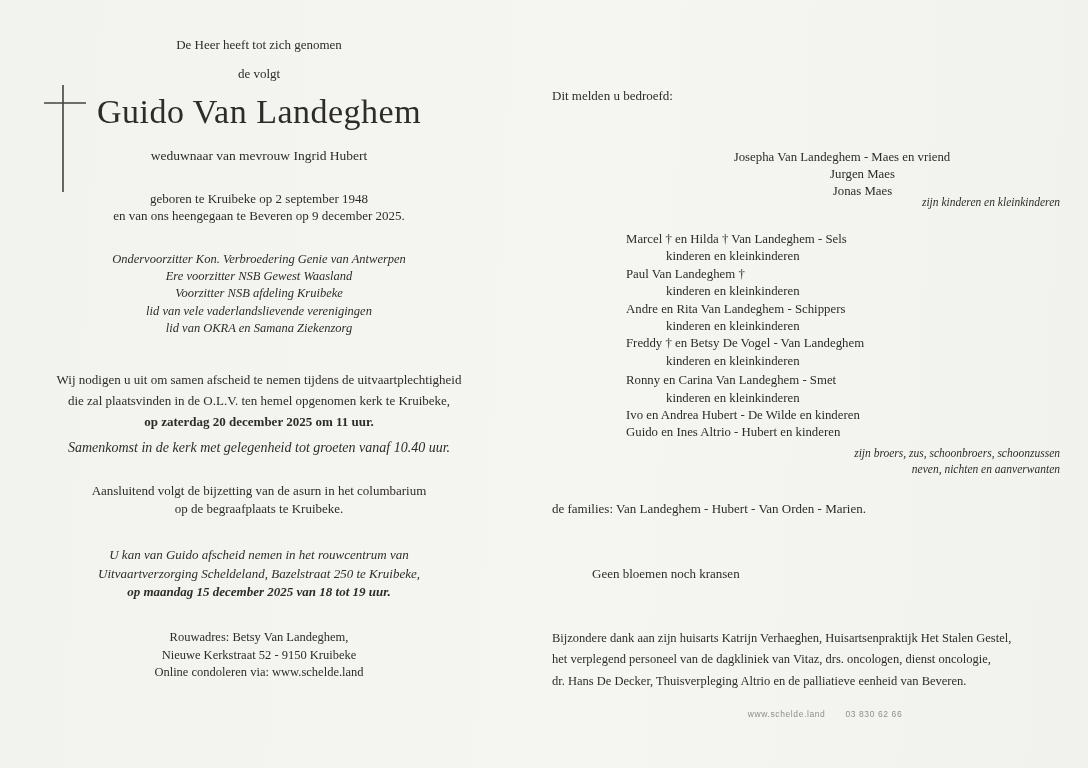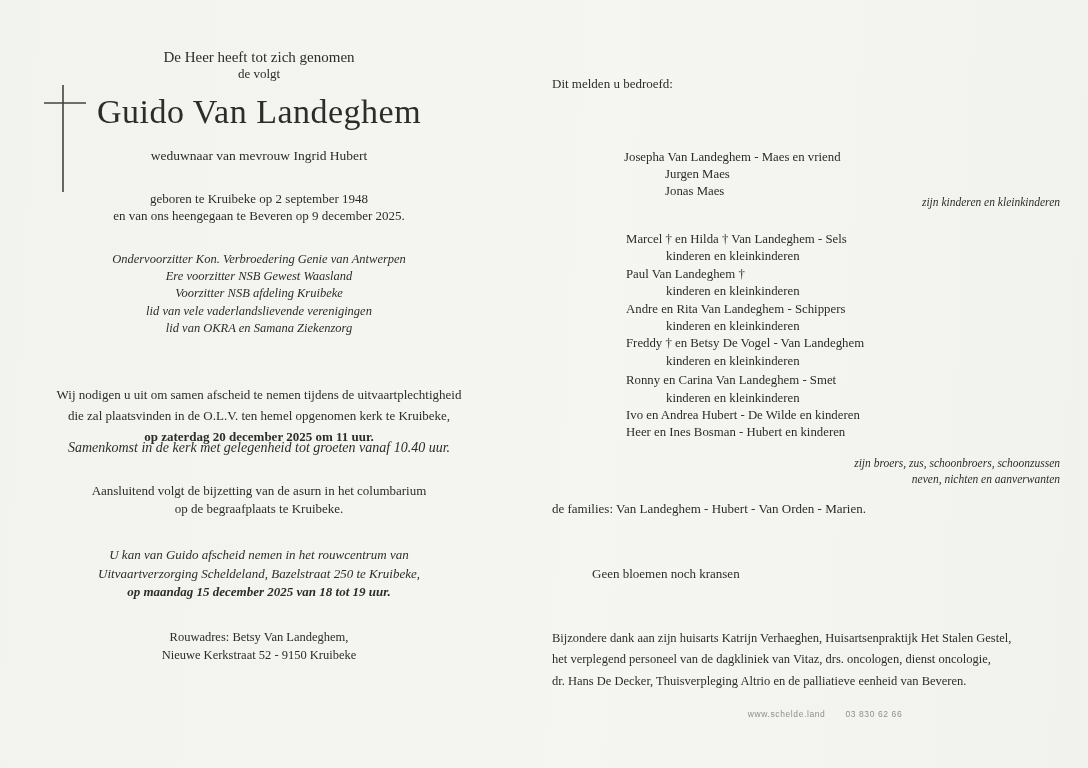--- a/index.html
+++ b/index.html
@@ -11,47 +11,47 @@
   .card {
     position: relative;
     width: 1088px; height: 768px;
     background: linear-gradient(93deg, #f2f2ef 0%, #f5f5f2 55%, #f1f1ee 100%);
     color: #2e2c29;
     overflow: hidden;
   }
   .blk { position: absolute; }
   
   .lcol { left: 28px; width: 462px; text-align: center; }
-  .intro      { top: 37px;  font-size: 15px; margin-top: 12px; }
+  .intro      { top: 37px;  font-size: 13px; }
   .salutation { top: 66px;  font-size: 13px; }
   .dname      { top: 93px;  font-size: 34px; letter-spacing: 0.5px; }
   .spouse     { top: 148px; font-size: 13.5px; }
   .dates      { top: 190px; font-size: 13px; line-height: 17px; }
   .titles     { top: 251px; font-size: 12.5px; line-height: 17.2px; font-style: italic; }
-  .invitation { top: 384px; font-size: 13px; line-height: 21px; }
+  .invitation { top: 369px; font-size: 13px; line-height: 21px; }
   .gathering  { top: 440px; font-size: 14px; font-style: italic; }
   .columbarium{ top: 482px; font-size: 13px; line-height: 18px; }
   .visitation { top: 546px; font-size: 13px; line-height: 18.5px; font-style: italic; }
   .rouwadres  { top: 629px; font-size: 12.5px; line-height: 17.5px; }
   .bold { font-weight: bold; }
   
   .cross { position: absolute; left: 40px; top: 82px; }
   
   .rcol { left: 552px; width: 508px; text-align: left; }
-  .heading   { top: 76px; font-size: 13px; }
-  .children  { top: 149px; font-size: 12.8px; line-height: 17px; }
+  .heading   { top: 88px; font-size: 13px; }
+  .children  { top: 149px; font-size: 12.8px; line-height: 17px; text-align: center; }
   .ind1 { padding-left: 72px; }
   .ind2 { padding-left: 113px; }
   .rel-it { font-style: italic; font-size: 11.5px; text-align: right; padding-right: 24px; }
   .children-rel { top: 196px; }
   .relatives { top: 231px; font-size: 12.8px; line-height: 17.4px; }
   .rel-name { padding-left: 74px; }
   .rel-sub  { padding-left: 114px; }
   .gap { margin-top: 2px; }
-  .relatives-rel { top: 455px; line-height: 16px; }
+  .relatives-rel { top: 445px; line-height: 16px; }
   .families { top: 501px; font-size: 13px; }
   .flowers  { top: 566px; font-size: 13px; margin-left: 40px; }
   .thanks   { top: 628px; font-size: 12.5px; line-height: 21.3px; }
   
   .footer {
     position: absolute; left: 700px; top: 709px; width: 250px;
     display: flex; justify-content: center; gap: 20px;
     font-family: "Liberation Sans", "DejaVu Sans", sans-serif;
     font-size: 8.5px; letter-spacing: 0.6px; color: #8f8f8f;
   }
@@ -99,20 +99,21 @@
 
   <div class="blk lcol visitation">
     <div>U kan van Guido afscheid nemen in het rouwcentrum van</div>
     <div>Uitvaartverzorging Scheldeland, Bazelstraat 250 te Kruibeke,</div>
     <div class="bold">op maandag 15 december 2025 van 18 tot 19 uur.</div>
   </div>
 
   <div class="blk lcol rouwadres">
     <div>Rouwadres:  Betsy Van Landeghem,</div>
     <div>Nieuwe Kerkstraat 52 - 9150 Kruibeke</div>
+    <div>Online condoleren via:  www.schelde.land</div>
   </div>
 
   <div class="blk rcol heading">Dit melden u bedroefd:</div>
 
   <div class="blk rcol children">
     <div class="ind1">Josepha Van Landeghem - Maes en vriend</div>
     <div class="ind2">Jurgen Maes</div>
     <div class="ind2">Jonas Maes</div>
   </div>
   <div class="blk rcol rel-it children-rel">zijn kinderen en kleinkinderen</div>
@@ -122,21 +123,21 @@
     <div class="rel-sub">kinderen en kleinkinderen</div>
     <div class="rel-name">Paul Van Landeghem †</div>
     <div class="rel-sub">kinderen en kleinkinderen</div>
     <div class="rel-name">Andre en Rita Van Landeghem - Schippers</div>
     <div class="rel-sub">kinderen en kleinkinderen</div>
     <div class="rel-name">Freddy † en Betsy De Vogel - Van Landeghem</div>
     <div class="rel-sub">kinderen en kleinkinderen</div>
     <div class="rel-name gap">Ronny en Carina Van Landeghem - Smet</div>
     <div class="rel-sub">kinderen en kleinkinderen</div>
     <div class="rel-name">Ivo en Andrea Hubert - De Wilde en kinderen</div>
-    <div class="rel-name">Heer en Ines Bosman - Hubert en kinderen</div>
+    <div class="rel-name">Guido en Ines Altrio - Hubert en kinderen</div>
   </div>
 
   <div class="blk rcol rel-it relatives-rel">
     <div>zijn broers, zus, schoonbroers, schoonzussen</div>
     <div>neven, nichten en aanverwanten</div>
   </div>
 
   <div class="blk rcol families">de families: Van Landeghem - Hubert - Van Orden - Marien.</div>
   <div class="blk rcol flowers">Geen bloemen noch kransen</div>
 

